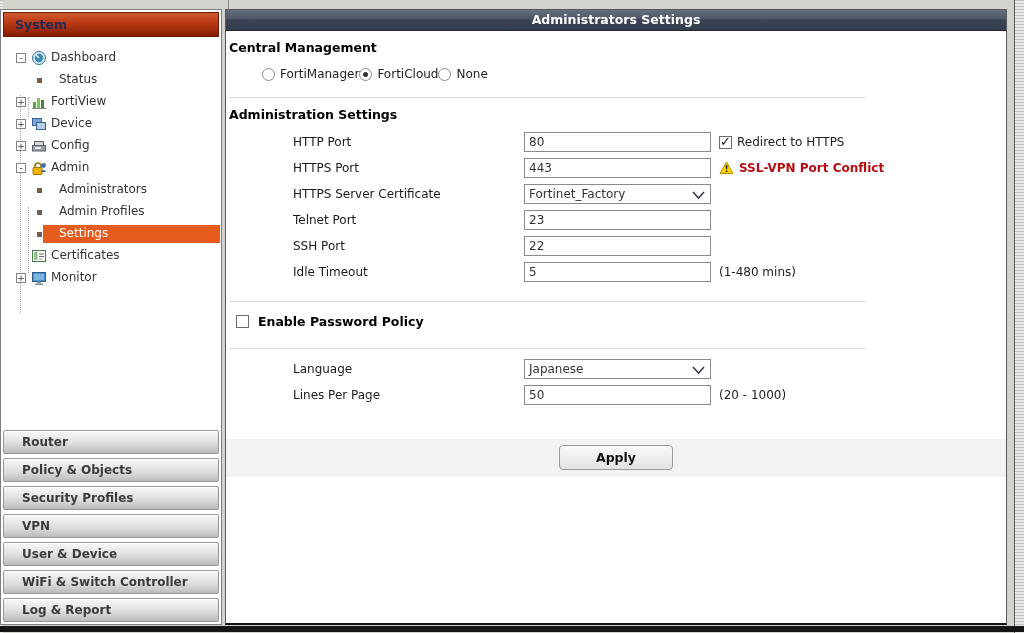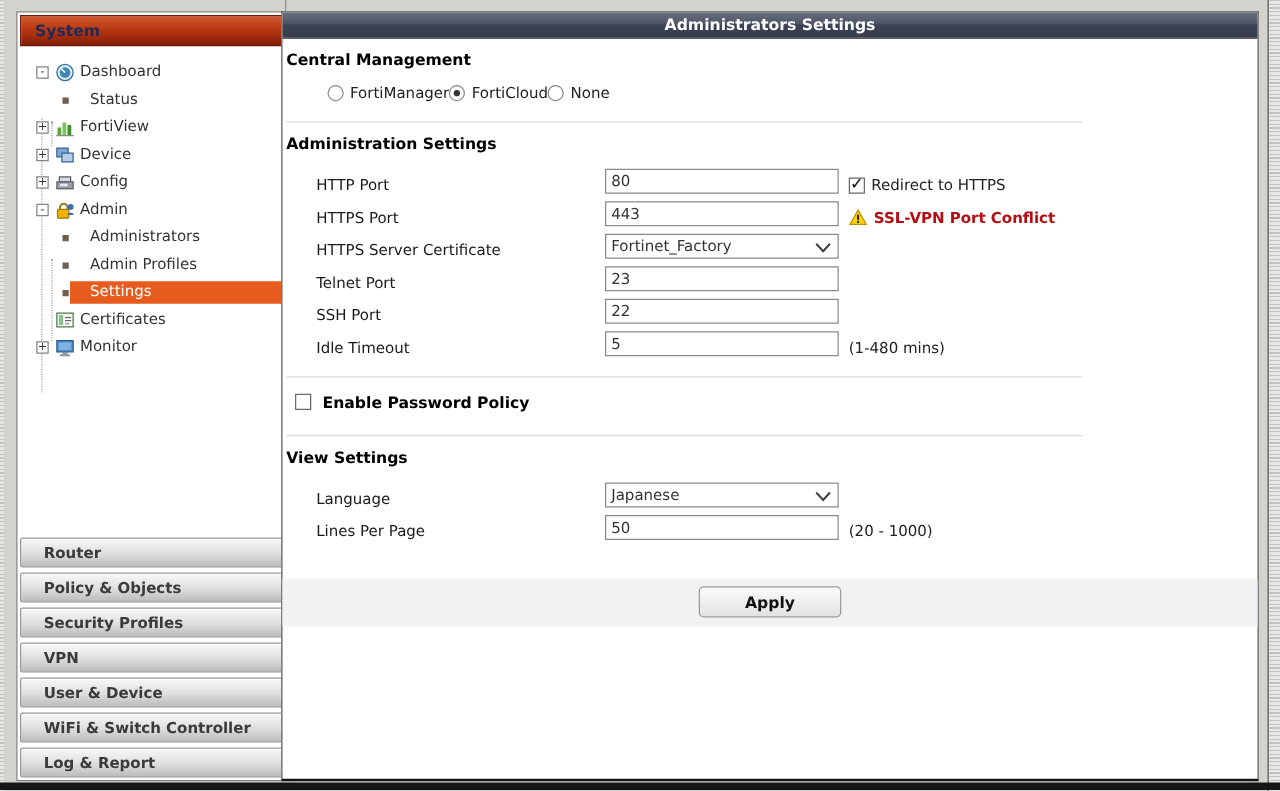--- a/index.html
+++ b/index.html
@@ -18,21 +18,21 @@
     background: repeating-linear-gradient(180deg, #c2c2c2 0 1px, #e7e7e7 1px 3px);
   }
   .edge-left  { left: 0; top: 0; width: 3px; height: 633px; }
   .edge-right { left: 1014px; top: 0; width: 10px; height: 633px; border-left: 1px solid #5a5a5a; }
   .top-divider { position: absolute; left: 228px; top: 0; width: 1px; height: 10px; background: #8a8a8a; }
   .bottom-bar { position: absolute; left: 0; top: 626px; width: 1024px; height: 6px; background: #161616; }
 
   
   .sidebar {
     position: absolute;
-    left: 13px; top: 9px;
+    left: 0; top: 9px;
     width: 222px; height: 616px;
     background: #fff;
     border: 1px solid #7e7e7e;
   }
   .system-header {
     position: absolute;
     left: 2px; top: 2px; right: 2px;
     height: 25px;
     background: linear-gradient(180deg, #cf5a30 0%, #bc3c16 40%, #94250a 85%, #7c1c05 100%);
     border: 1px solid #6f1a04;
@@ -100,21 +100,21 @@
     width: 13px; height: 13px; border-radius: 50%;
     border: 1px solid #8a8a8a; background: #fff;
     position: relative; flex: none;
   }
   .radio.on::after {
     content: ""; position: absolute; left: 3px; top: 3px;
     width: 5px; height: 5px; border-radius: 50%; background: #333;
   }
   .sep { border: none; border-top: 1px solid #dcdcdc; width: 637px; margin: 16px 0 0 3px; }
   .frows { margin-top: 7px; }
-  .frow { display: flex; align-items: flex-end; height: 26px; }
+  .frow { display: flex; align-items: center; height: 26px; padding-left: 40px; }
   .flabel { width: 231px; margin-left: 27px; color: #1a1a1a; }
   .txt-input {
     width: 187px; height: 20px;
     border: 1px solid #8a8a8a;
     font: 12px "DejaVu Sans", sans-serif;
     padding: 0 4px; color: #333; background: #fff;
   }
   .selbox {
     width: 187px; height: 20px;
     border: 1px solid #8a8a8a; background: #fff;
@@ -351,21 +351,20 @@
 
     <hr class="sep">
 
     <div class="pw-row">
       <span class="cb"></span>
       <span class="pw-label">Enable Password Policy</span>
     </div>
 
     <hr class="sep">
 
-    <div class="heading">View Settings</div>
 
     <div class="frows">
 
       <div class="frow">
         <span class="flabel">Language</span>
         <span class="selbox">
           <span>Japanese</span>
           <svg width="13" height="9">
             <polyline points="1,1 6.5,7 12,1" fill="none" stroke="#3a3f4a" stroke-width="1.6"></polyline>
           </svg>

